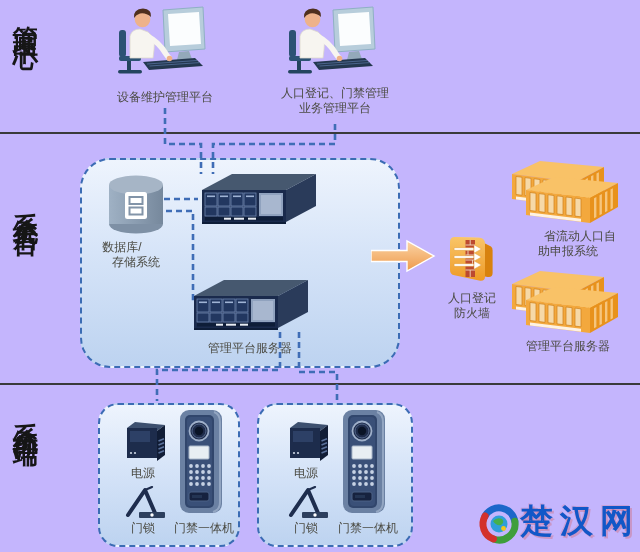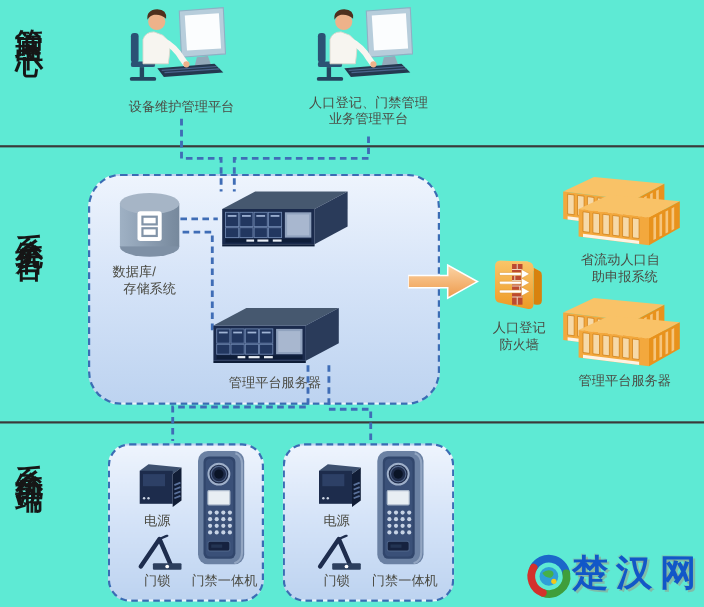--- a/index.html
+++ b/index.html
@@ -1,16 +1,16 @@
 <!DOCTYPE html>
 <html><head>
 <meta charset="utf-8">
 <style>
   html,body{margin:0;padding:0;background:#fff;}
-  .canvas{position:relative;width:640px;height:552px;background:#5eead4;overflow:hidden;
+  .canvas{position:relative;width:640px;height:552px;background:#c4b5fd;overflow:hidden;
           font-family:"Liberation Sans","DejaVu Sans",sans-serif;}
   .section-label{position:absolute;left:13px;writing-mode:vertical-rl;text-orientation:upright;
           font-weight:bold;font-size:25px;color:#161616;letter-spacing:6px;line-height:1;}
   .divider{position:absolute;left:0;width:640px;height:2px;background:#3a3a3a;}
   .zone{position:absolute;border:2px dashed #3b6cb4;
         background:linear-gradient(180deg,#eef4fd 0%,#d6e4f8 45%,#bdd3f0 100%);}
   .zone-backend{left:80px;top:158px;width:316px;height:206px;border-radius:30px;}
   .zone-front1{left:98px;top:403px;width:138px;height:140px;border-radius:20px;}
   .zone-front2{left:257px;top:403px;width:152px;height:140px;border-radius:20px;}
   .connectors{position:absolute;left:0;top:0;}
@@ -254,21 +254,21 @@
     </svg>
   <svg class="icon" style="left:445px;top:232px" width="52" height="54">
       <use href="#g-firewall"></use>
     </svg>
   <div class="cap" style="left:437px;top:291px;width:70px">人口登记</div>
   <div class="cap" style="left:437px;top:306px;width:70px">防火墙</div>
 
   <svg class="icon" style="left:506px;top:158px" width="120" height="74">
       <use href="#g-orange-stack"></use>
     </svg>
-  <div class="cap" style="left:508px;top:229px;width:112px">省流动人口自</div>
+  <div class="cap" style="left:524px;top:229px;width:112px">省流动人口自</div>
   <div class="cap" style="left:512px;top:244px;width:112px">助申报系统</div>
 
   <svg class="icon" style="left:506px;top:268px" width="120" height="74">
       <use href="#g-orange-stack"></use>
     </svg>
   <div class="cap" style="left:512px;top:339px;width:112px">管理平台服务器</div>
 
   <svg class="icon" style="left:119px;top:418px" width="50" height="48">
       <use href="#g-power"></use>
     </svg>

